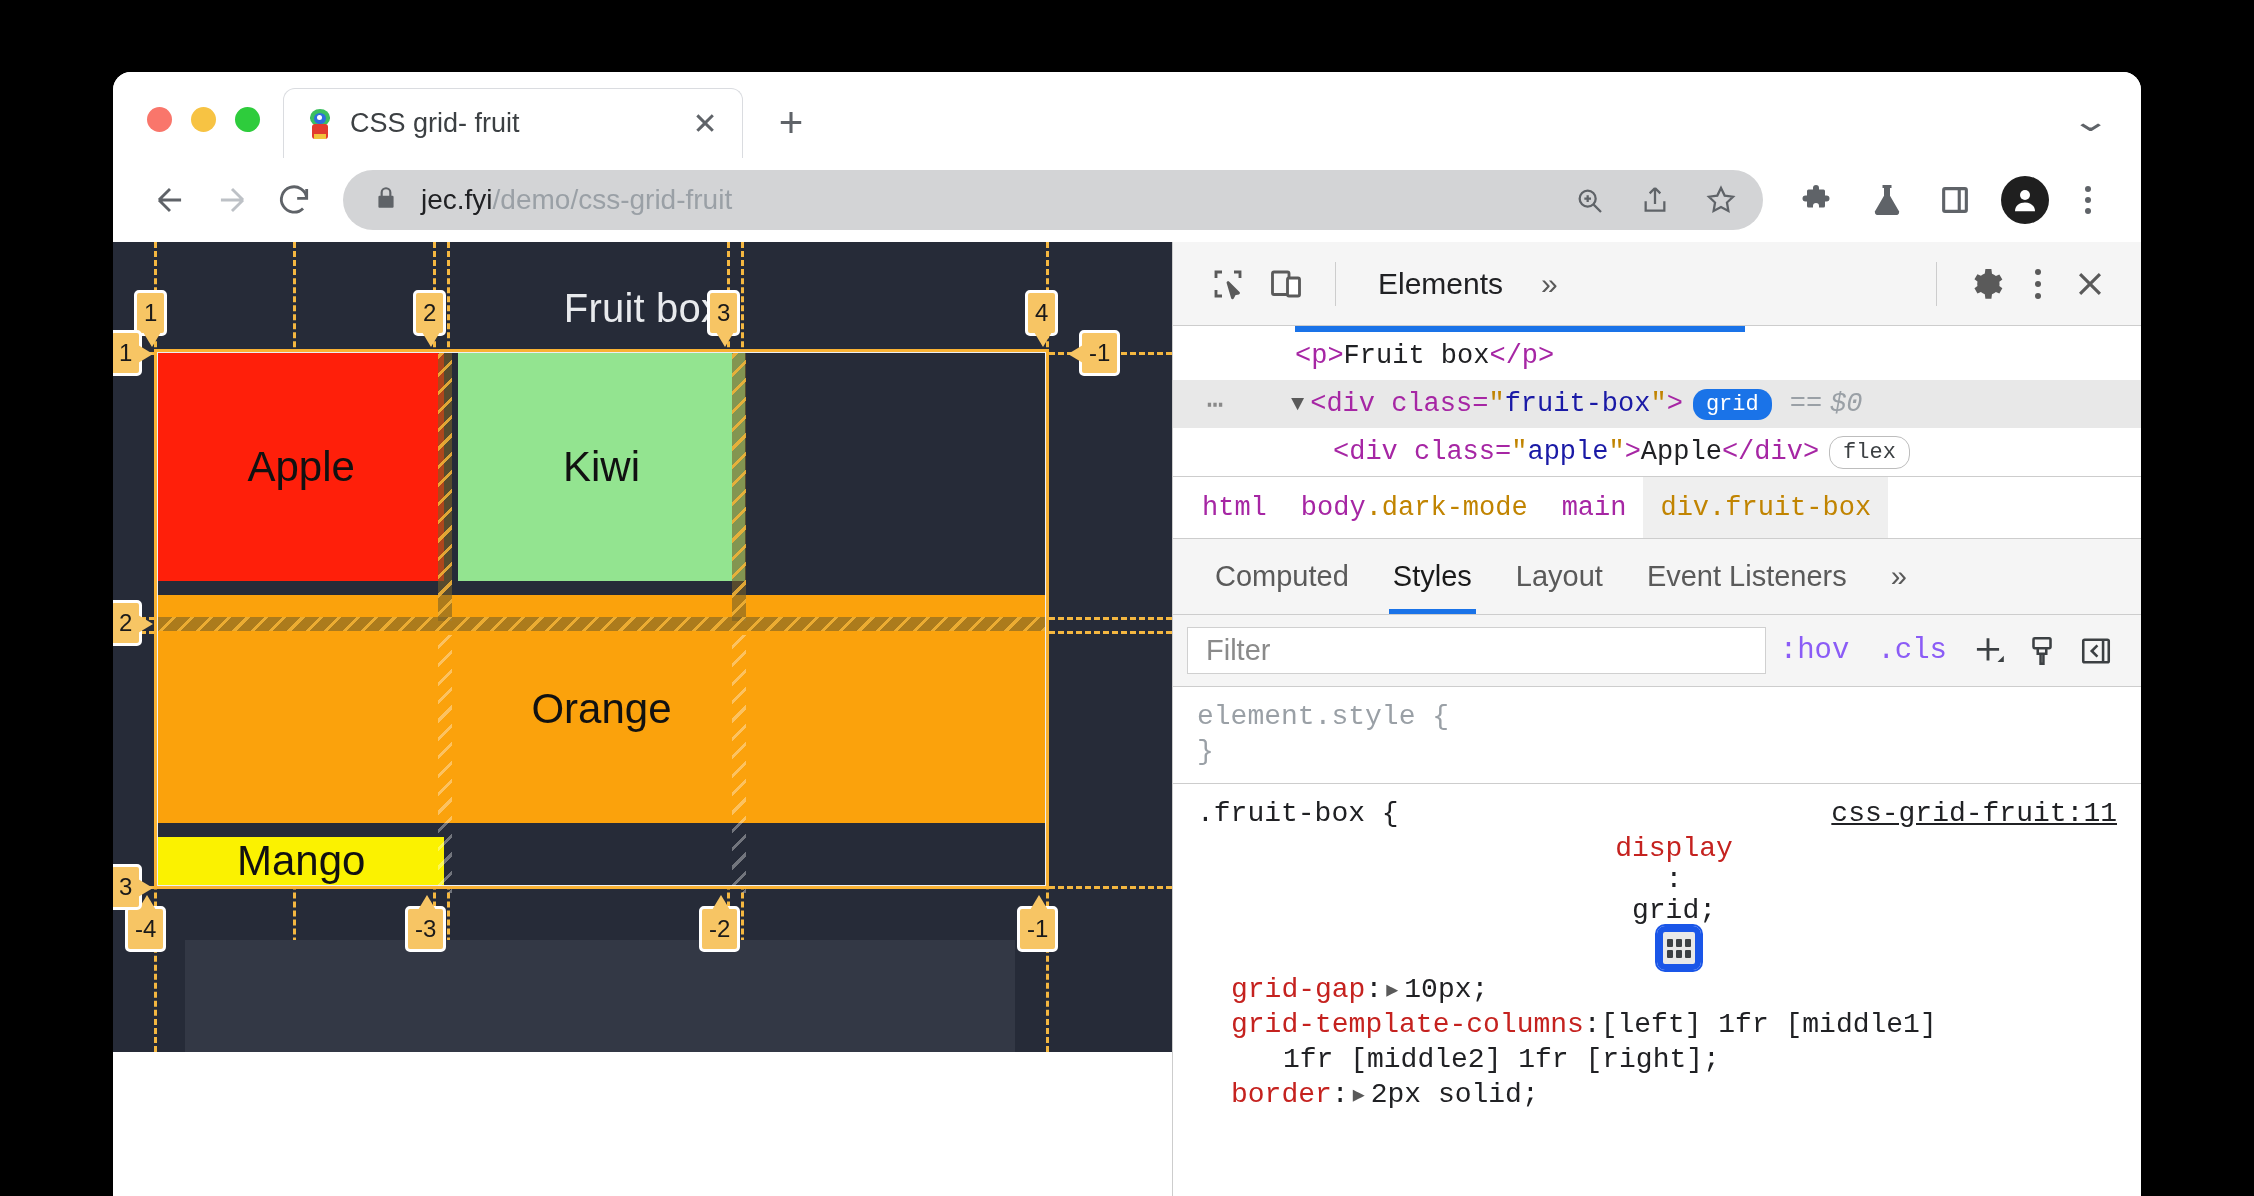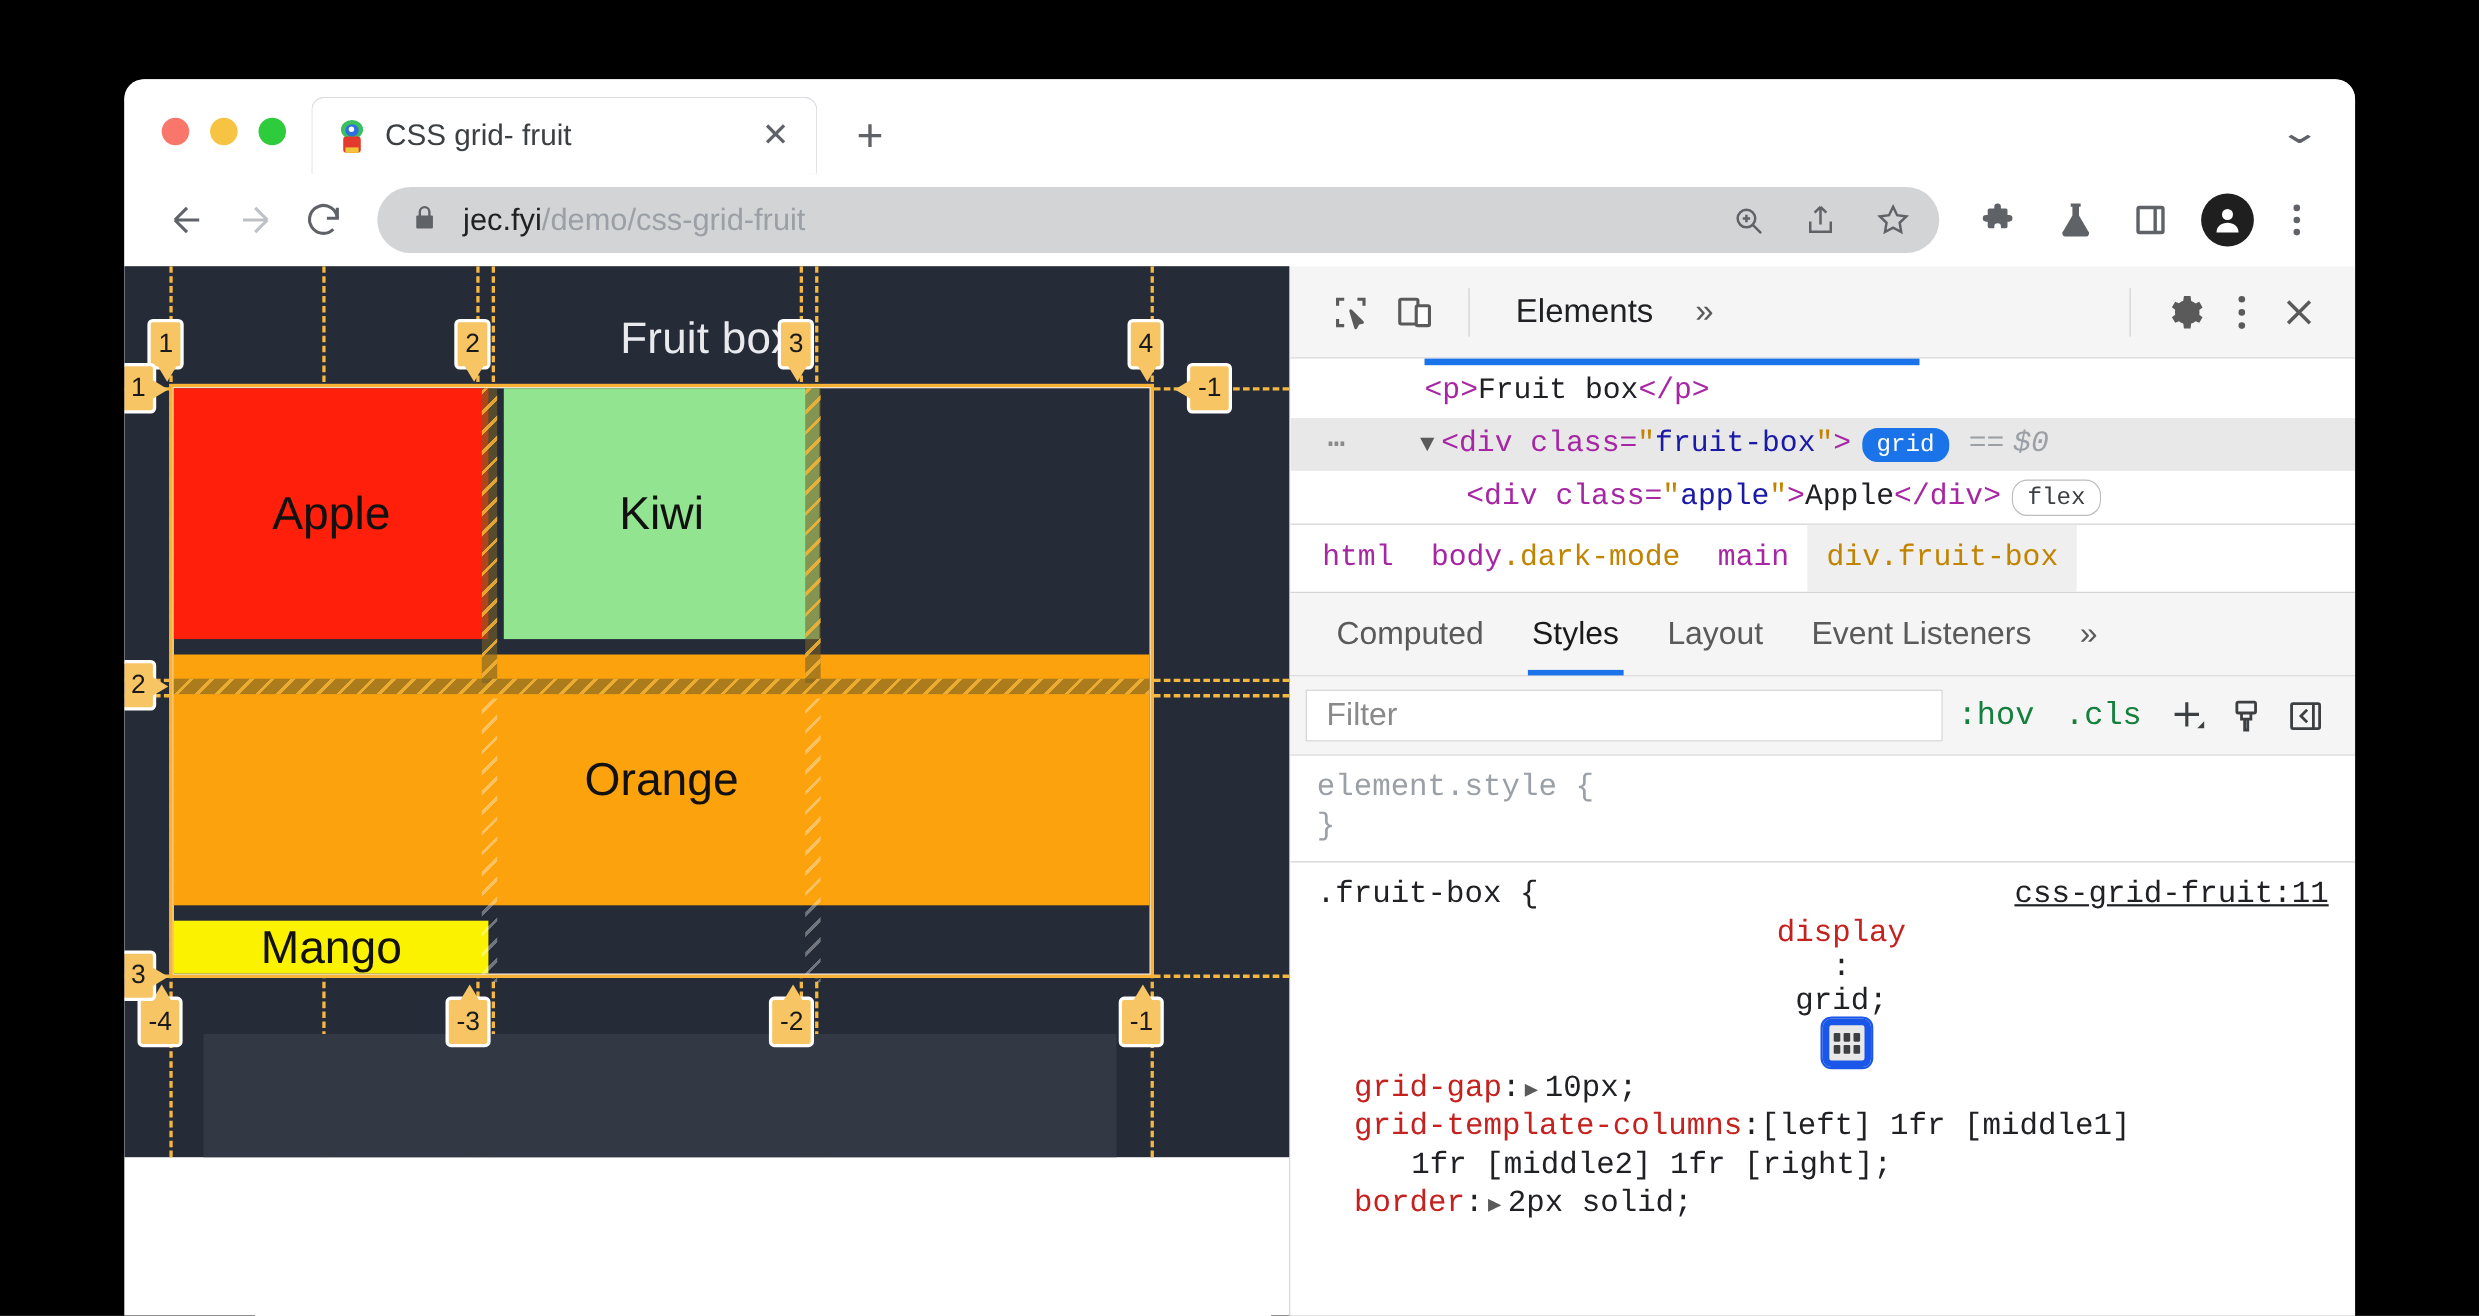--- a/index.html
+++ b/index.html
@@ -307,21 +307,21 @@
     display: flex; align-items: center; height: 72px;
     border-bottom: 1px solid #CDCDCD; padding: 0 18px 0 0; background: #F5F5F5;
   }
   .filter-input {
     flex: 1 1 auto; height: 47px; margin-left: 14px;
     background: #fff; border: 1px solid #D0D0D0;
     display: flex; align-items: center; padding-left: 18px;
     font-size: 29px; color: #8A8A8A;
     font-family: "Liberation Sans", sans-serif;
   }
-  .fb-txt { font-family: "Liberation Mono", monospace; font-size: 29px; color: #15803d; padding: 0 14px; white-space: nowrap; }
+  .fb-txt { font-family: "Liberation Mono", monospace; font-size: 29px; color: #8b5cf6; padding: 0 14px; white-space: nowrap; }
   .fb-icon { width: 54px; height: 54px; display:flex; align-items:center; justify-content:center; color:#3C4043; flex:0 0 auto; }
 
   
   .rules { font-family: "Liberation Mono", monospace; font-size: 28px; background: #fff; flex: 1 1 auto; }
   .rule { padding: 12px 0 14px 0; border-bottom: 1px solid #CDCDCD; }
   .rline { padding: 2px 24px; white-space: nowrap; display: flex; align-items: center; }
   .muted { color: #9AA0A6; }
   .sel-txt { color: #202124; }
   .prop { color: #C5221F; }
   .pval { color: #202124; }

